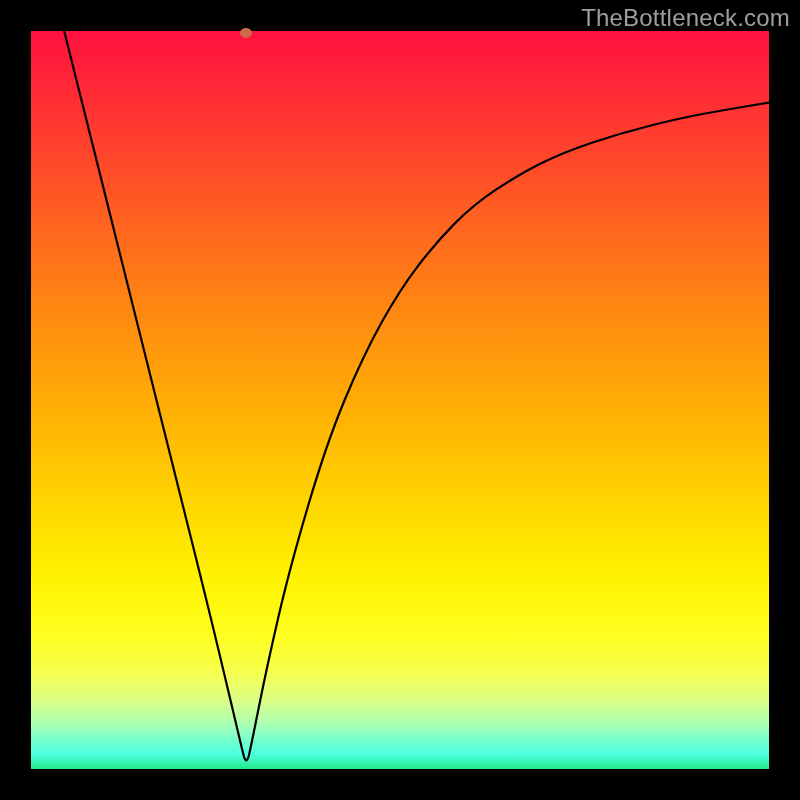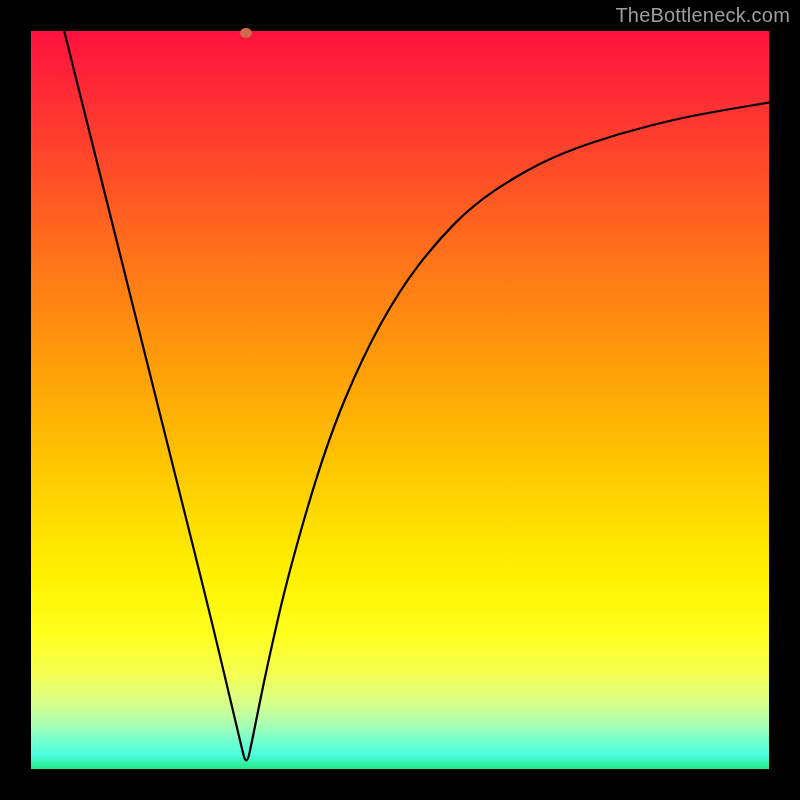--- a/index.html
+++ b/index.html
@@ -56,21 +56,21 @@
     width: 12px;
     height: 10px;
     background: #cf6a4f;
     border-radius: 50%;
   }
   .watermark {
     position: absolute;
     top: 4px;
     right: 10px;
     color: #9e9e9e;
-    font-size: 20px;
+    font-size: 24px;
     letter-spacing: 0.2px;
     user-select: none;
   }
 </style>
 </head>
 <body>
 
 <div class="frame">
   <div class="plot-area"></div>
 

